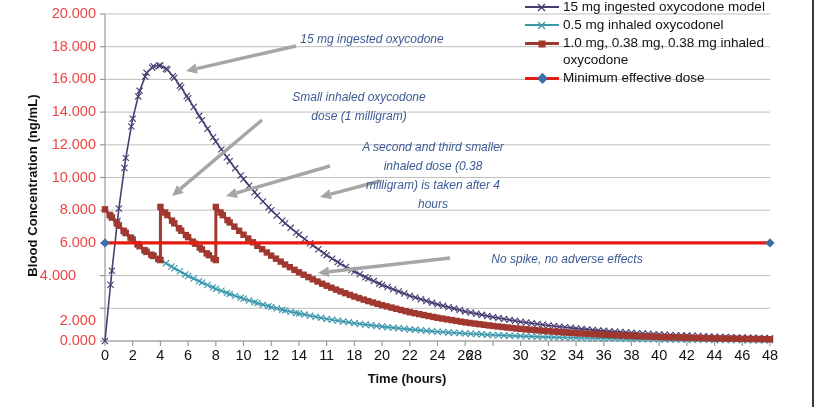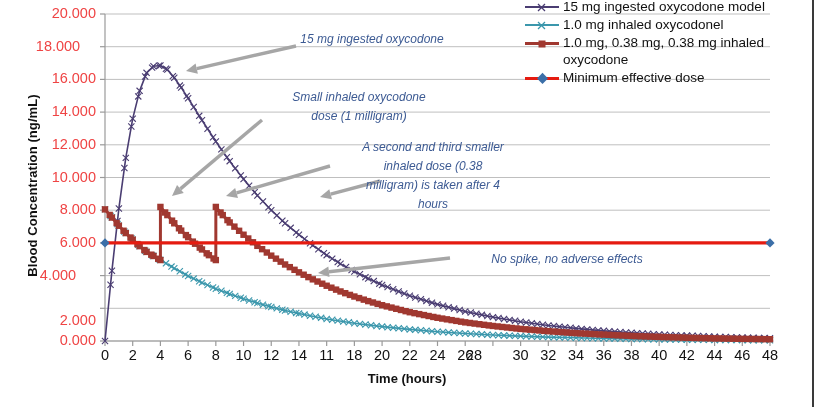--- a/index.html
+++ b/index.html
@@ -571,21 +571,21 @@
   <div id="y-ticks">
       <div class="ytick" style="top: 333px;">0.000</div>
       <div class="ytick" style="top: 300.3px; margin-top: 13px;">2.000</div>
       <div class="ytick" style="top: 267.6px; text-align: center;">4.000</div>
       <div class="ytick" style="top: 234.9px;">6.000</div>
       <div class="ytick" style="top: 202.2px;">8.000</div>
       <div class="ytick" style="top: 169.5px;">10.000</div>
       <div class="ytick" style="top: 136.8px;">12.000</div>
       <div class="ytick" style="top: 104.1px;">14.000</div>
       <div class="ytick" style="top: 71.4px;">16.000</div>
-      <div class="ytick" style="top: 38.7px; text-align: center;">18.000</div>
+      <div class="ytick" style="top: 38.7px;">18.000</div>
       <div class="ytick" style="top: 6px;">20.000</div>
     </div>
 
   <div id="x-ticks">
       <div class="xtick" style="left: 105px;">0</div>
       <div class="xtick" style="left: 132.708px;">2</div>
       <div class="xtick" style="left: 160.417px;">4</div>
       <div class="xtick" style="left: 188.125px;">6</div>
       <div class="xtick" style="left: 215.833px;">8</div>
       <div class="xtick" style="left: 243.542px;">10</div>
@@ -622,21 +622,21 @@
             </svg>
           </span>
         </span><span>15 mg ingested oxycodone model</span></div>
       <div class="legend-entry"><span class="swatch">
           <span class="bar" style="background: rgb(59, 151, 172); height: 2.2px;"></span>
           <span class="mk" style="left: 11px; top: -3px;">
             <svg width="11" height="11">
               <path d="M2 2L9 9M2 9L9 2" stroke="#3B97AC" stroke-width="1.3" fill="none"></path>
             </svg>
           </span>
-        </span><span>1.0 mg inhaled oxycodonel</span></div>
+        </span><span>0.5 mg inhaled oxycodonel</span></div>
       <div class="legend-entry"><span class="swatch">
           <span class="bar" style="background: rgb(160, 56, 48); height: 3px;"></span>
           <span class="mk" style="left: 12px; top: -2px;">
             <svg width="10" height="10">
               <rect x="1.5" y="1.5" width="7" height="7" fill="#A03830"></rect>
             </svg>
           </span>
         </span><span>1.0 mg, 0.38 mg, 0.38 mg inhaled oxycodone</span></div>
       <div class="legend-entry"><span class="swatch">
           <span class="bar" style="background: rgb(229, 27, 16); height: 3.4px;"></span>

